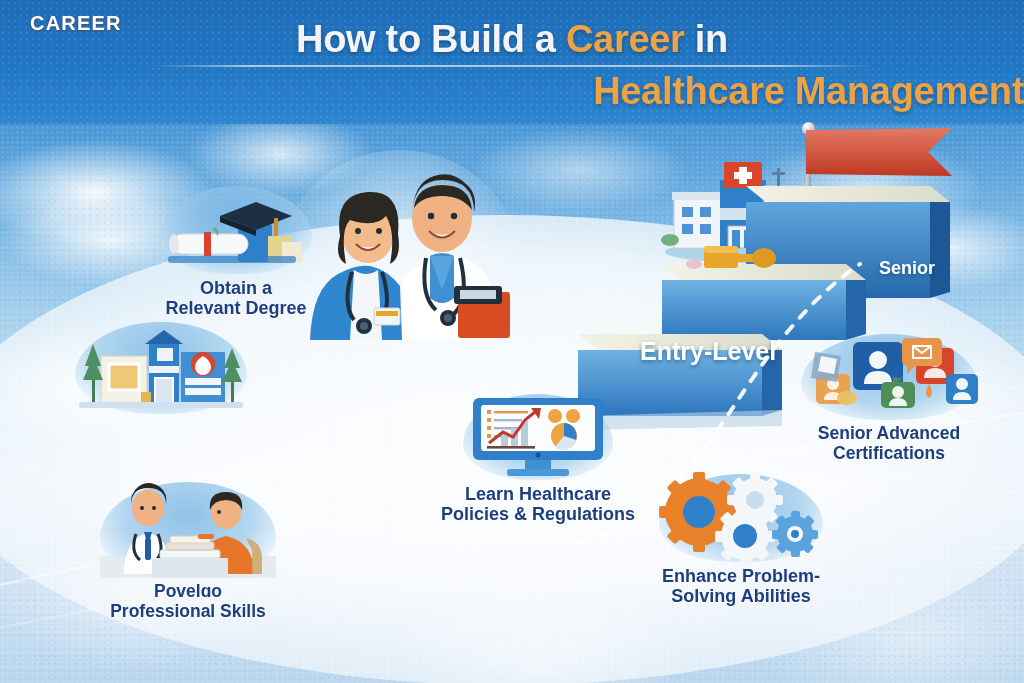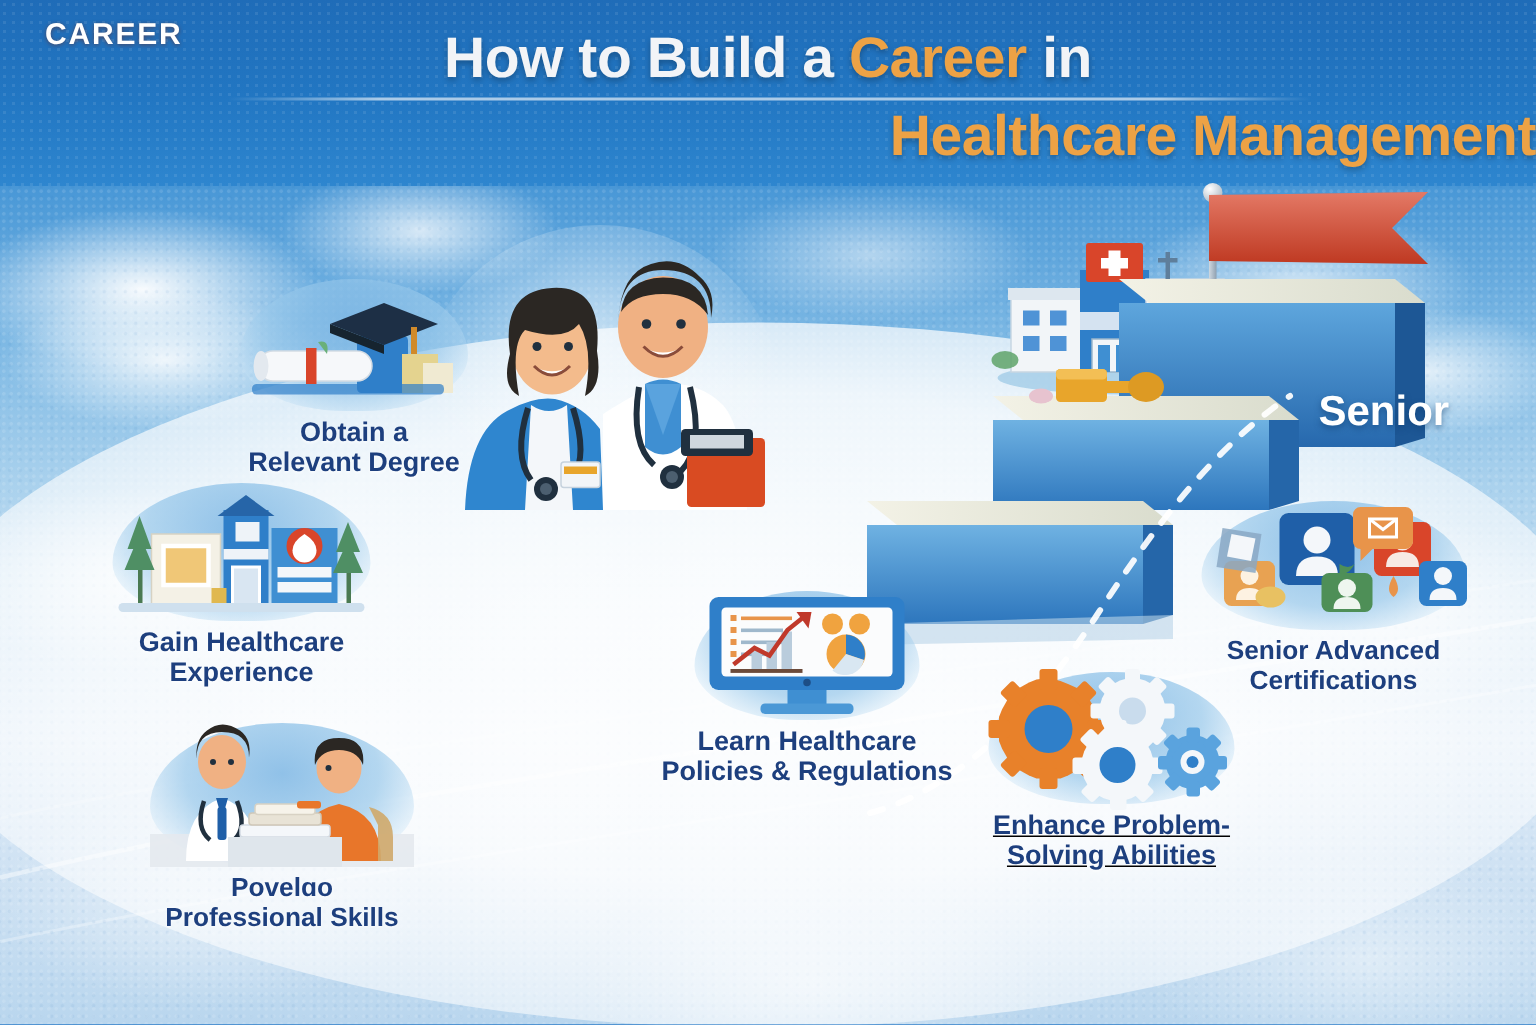--- a/index.html
+++ b/index.html
@@ -100,37 +100,37 @@
 
   
   #step-degree      { left:128px;  top:186px;  width:216px; }
   #step-degree .art { width:152px; height:88px; }
   #step-experience      { left:48px;  top:322px;  width:226px; }
   #step-experience .art { width:172px; height:92px; }
   #step-leadership      { left:228px; top:372px;  width:200px; }
   #step-leadership .art { width:150px; height:82px; }
   #step-policies      { left:420px; top:394px;  width:236px; }
   #step-policies .art { width:150px; height:86px; }
-  #step-problem      { left:630px; top:448px;  width:222px;text-decoration:underline; }
+  #step-problem      { left:630px; top:474px;  width:222px; }
   #step-problem .art { width:164px; height:88px; }
   #step-certs      { left:784px; top:334px;  width:210px; }
   #step-certs .art { width:176px; height:86px; }
   #step-professional      { left:70px;  top:482px;  width:236px; }
   #step-professional .art { width:176px; height:96px; }
   #step-certs .caption, #step-professional .caption { font-size:17.5px; }
 
   
   #staircase { position:absolute; left:578px; top:168px; width:380px; height:270px; }
   .step-label {
     position:absolute; font-weight:bold; color:#ffffff;
     text-shadow:0 2px 4px rgba(15,60,110,.55);
     white-space:nowrap;
   }
   #label-entry  { left:640px; top:337px; font-size:25px; }
-  #label-senior { left:879px; top:258px; font-size:28px; }
+  #label-senior { left:879px; top:258px; font-size:18px; }
 
   
   #progress-path { position:absolute; left:560px; top:250px; width:340px; height:300px; }
 
   
   #flag { position:absolute; left:800px; top:126px; width:160px; height:52px; }
   #flag-text {
     position:absolute; left:30px; top:12px;
     color:#fff; font-weight:bold; font-size:20px; letter-spacing:1.2px;
     text-shadow:0 1px 3px rgba(120,30,10,.5);
@@ -272,20 +272,21 @@
 
     <g>
       <rect x="126" y="78" width="34" height="22" rx="3" fill="#e8a52b"></rect>
       <rect x="126" y="78" width="34" height="7" rx="3" fill="#f3bf55"></rect>
       <rect x="150" y="86" width="30" height="8" rx="4" fill="#e8a52b"></rect>
       <ellipse cx="186" cy="90" rx="12" ry="10" fill="#dd9a23"></ellipse>
       <ellipse cx="116" cy="96" rx="8" ry="5" fill="#e7c3cf"></ellipse>
     </g>
   </svg>
 
+  <div class="step-label" id="label-entry">Entry-Level</div>
   <div class="step-label" id="label-senior">Senior</div>
 
   <svg id="progress-path" viewBox="0 0 340 300">
     <path d="M 20 292 C 78 276, 128 226, 170 162 C 204 110, 244 52, 300 14" fill="none" stroke="#ffffff" stroke-width="4" stroke-linecap="round" stroke-dasharray="9 11" opacity=".92"></path>
   </svg>
 
   <div id="doctors">
     <div class="halo"></div>
     <svg viewBox="0 0 220 182" style="position:relative">
 
@@ -373,22 +374,20 @@
           <rect x="17" y="56" width="3" height="26" fill="#4a7a52"></rect>
           <path d="M18 22 L10 44 L26 44 Z M18 34 L8 58 L28 58 Z" fill="#4f8f64"></path>
         </g>
         <g>
           <rect x="156" y="56" width="3" height="26" fill="#4a7a52"></rect>
           <path d="M157 26 L149 46 L165 46 Z M157 38 L147 60 L167 60 Z" fill="#4f8f64"></path>
         </g>
         <rect x="4" y="80" width="164" height="6" rx="3" fill="#cfe0ee"></rect>
       </svg>
     </div>
-    <div class="caption">Gain Healthcare
-Experience</div>
   </div>
 
 
   <div class="step" id="step-policies">
     <div class="art">
       <svg viewBox="0 0 150 86" width="150" height="86">
         <rect x="10" y="4" width="130" height="62" rx="6" fill="#2f7fc9"></rect>
         <rect x="18" y="11" width="114" height="46" rx="3" fill="#fbfcfd"></rect>
         <circle cx="75" cy="61" r="2.5" fill="#1d4e86"></circle>
         <rect x="62" y="66" width="26" height="10" fill="#3f8fd2"></rect>

